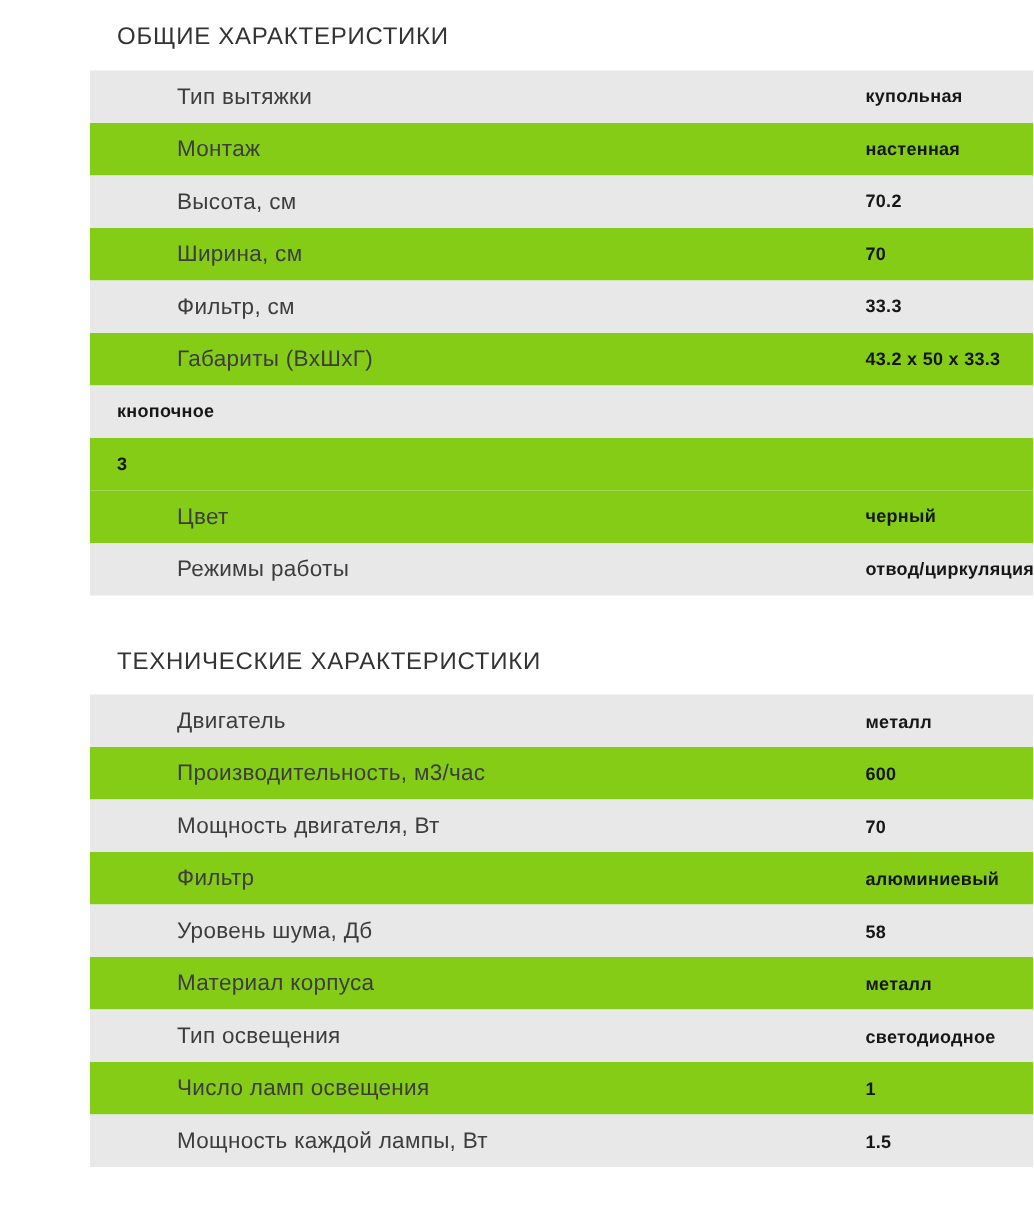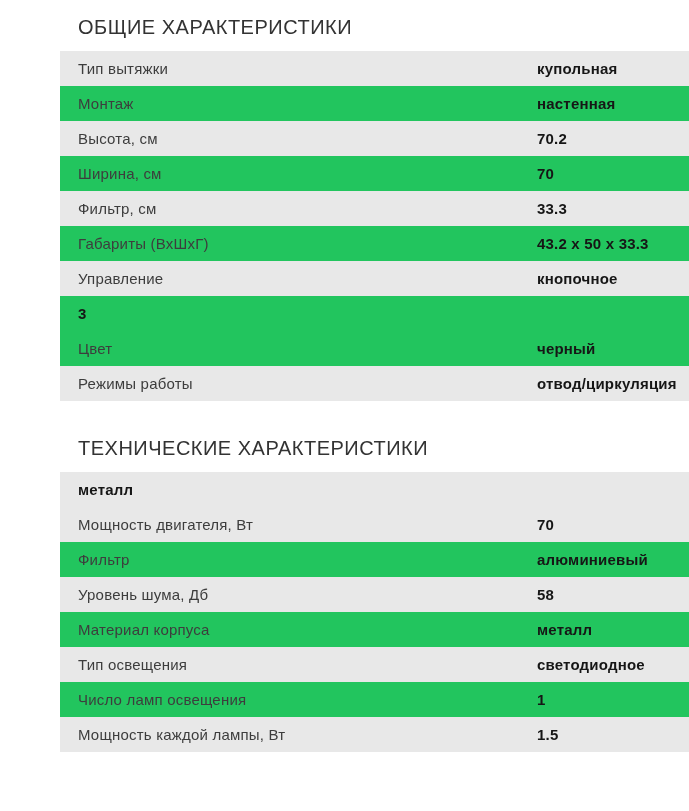--- a/index.html
+++ b/index.html
@@ -13,51 +13,52 @@
     height: 811px;
     background: #ffffff;
     box-sizing: border-box;
     padding-top: 16px;
     overflow: hidden;
   }
   .spec-section { margin: 0; }
   .spec-section + .spec-section { margin-top: 36px; }
   .section-title {
     margin: 0 0 13px 78px;
-    font-size: 20px;
+    font-size: 16px;
     font-weight: 400;
     letter-spacing: 0.5px;
     color: #333333;
     line-height: 1.1;
     text-transform: uppercase;
   }
   .rows {
     margin-left: 60px;
     width: 629px;
   }
   .row {
     height: 35px;
     display: flex;
     align-items: center;
     padding-left: 18px;
     box-sizing: border-box;
-    background: #22c55e;
+    background: #84cc16;
   }
   .row.striped { background: #e8e8e8; }
   .label {
     width: 459px;
     flex: 0 0 459px;
     font-size: 15px;
     font-weight: 400;
     color: #3d3d3d;
     letter-spacing: 0.2px;
     white-space: nowrap;
+    margin-left: 40px;
   }
   .value {
-    font-size: 15px;
+    font-size: 12px;
     font-weight: 700;
     color: #161616;
     letter-spacing: 0.2px;
     white-space: nowrap;
   }
 </style>
 </head>
 <body>
 
 <div class="page">
@@ -83,42 +84,46 @@
         </div>
         <div class="row striped">
           <span class="label">Фильтр, см</span>
           <span class="value">33.3</span>
         </div>
         <div class="row">
           <span class="label">Габариты (ВхШхГ)</span>
           <span class="value">43.2 x 50 x 33.3</span>
         </div>
         <div class="row striped">
-          <span class="label">Управление</span>
           <span class="value">кнопочное</span>
         </div>
         <div class="row">
           <span class="value">3</span>
         </div>
         <div class="row">
           <span class="label">Цвет</span>
           <span class="value">черный</span>
         </div>
         <div class="row striped">
           <span class="label">Режимы работы</span>
           <span class="value">отвод/циркуляция</span>
         </div>
       </div>
   </section>
 
   <section class="spec-section">
     <h2 class="section-title">ТЕХНИЧЕСКИЕ ХАРАКТЕРИСТИКИ</h2>
     <div class="rows">
         <div class="row striped">
+          <span class="label">Двигатель</span>
           <span class="value">металл</span>
+        </div>
+        <div class="row">
+          <span class="label">Производительность, м3/час</span>
+          <span class="value">600</span>
         </div>
         <div class="row striped">
           <span class="label">Мощность двигателя, Вт</span>
           <span class="value">70</span>
         </div>
         <div class="row">
           <span class="label">Фильтр</span>
           <span class="value">алюминиевый</span>
         </div>
         <div class="row striped">

